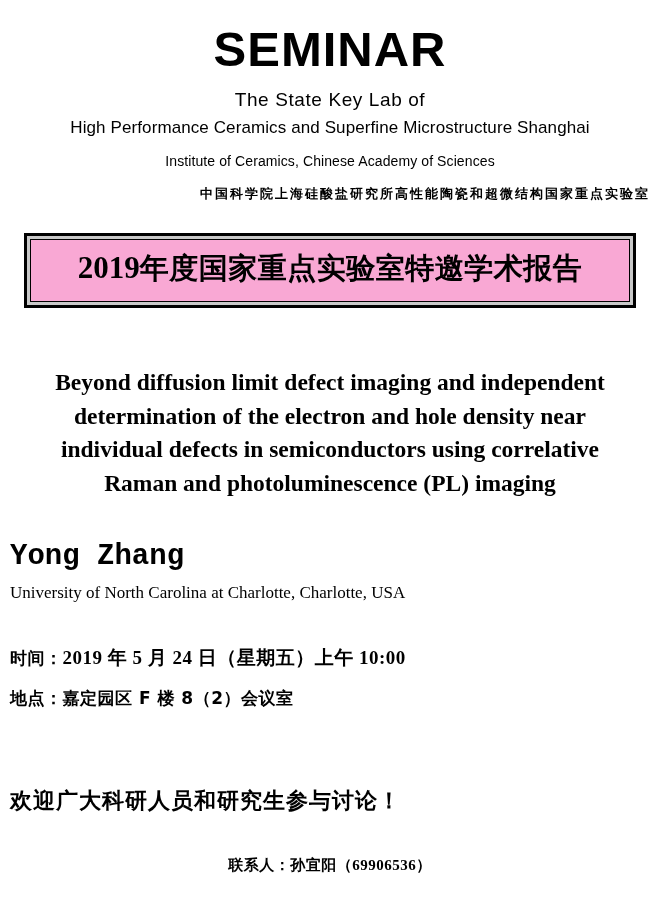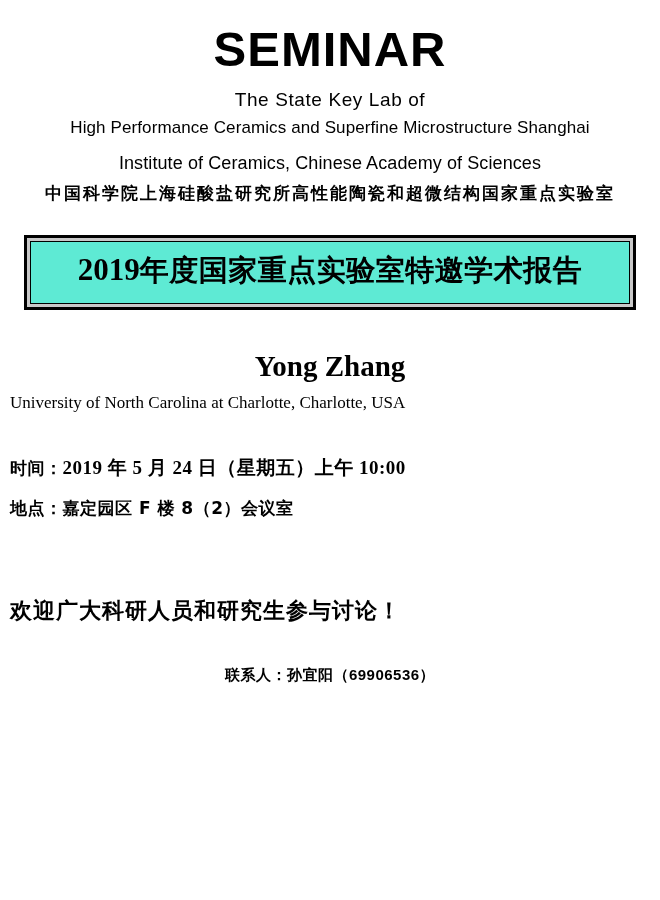--- a/index.html
+++ b/index.html
@@ -42,42 +42,42 @@
     font-size: 19px;
     letter-spacing: 0.6px;
     margin-bottom: 7px;
   }
   .lab-line-2 {
     font-size: 17px;
     letter-spacing: 0.1px;
     margin-bottom: 15px;
   }
   .lab-line-3 {
-    font-size: 18px;
+    font-size: 14px;
     letter-spacing: 0.1px;
   }
   .lab-line-cn {
-    margin-top: 8px;
-    text-align: center;
+    margin-top: 16px;
+    text-align: right;
     font-family: "DejaVu Sans", sans-serif;
     font-weight: bold;
-    font-size: 17px;
+    font-size: 13px;
     letter-spacing: 2.0px;
   }
 
   
   .banner-wrap {
     margin: 30px 14px 0 14px;
     border: 3px solid #000;
     background: #c8c8c8;
     padding: 3px;
   }
   .banner-inner {
     border: 1px solid #000;
-    background: #5eead4;
+    background: #f9a8d4;
     text-align: center;
     padding: 9px 0 12px 0;
   }
   .banner-text {
     font-family: "DejaVu Sans", sans-serif;
     font-weight: bold;
     font-size: 29px;
     letter-spacing: 0.5px;
     white-space: nowrap;
   }
@@ -94,22 +94,22 @@
     font-family: "Liberation Serif", serif;
     font-weight: bold;
     font-size: 23.5px;
     line-height: 1.42;
     padding: 0 8px;
   }
 
   
   .speaker-name {
     margin-top: 40px;
-    text-align: center;
-    font-family: Liberation Serif, serif;
+    text-align: left;
+    font-family: Liberation Mono, monospace;
     font-weight: bold;
     font-size: 29px;
   }
   .speaker-affil {
     margin-top: 10px;
     text-align: left;
     font-family: "Liberation Serif", serif;
     font-size: 17px;
   }
 
@@ -136,21 +136,21 @@
     font-family: Liberation Mono, monospace;
     font-weight: bold;
     font-size: 22px;
     letter-spacing: 1px;
   }
 
   
   .contact {
     margin-top: 40px;
     text-align: center;
-    font-family: Liberation Sans, sans-serif;
+    font-family: Liberation Serif, serif;
     font-weight: bold;
     font-size: 15px;
     letter-spacing: 0.5px;
   }
 </style>
 </head>
 <body>
 
 <div class="page">
 
@@ -162,20 +162,26 @@
     <div class="lab-line-3">Institute of Ceramics, Chinese Academy of Sciences</div>
   </div>
   <div class="lab-line-cn">中国科学院上海硅酸盐研究所高性能陶瓷和超微结构国家重点实验室</div>
 
   <div class="banner-wrap">
     <div class="banner-inner">
       <span class="banner-year">2019</span><span class="banner-text">年度国家重点实验室特邀学术报告</span>
     </div>
   </div>
 
+  <div class="talk-title">
+    <div>Beyond diffusion limit defect imaging and independent</div>
+    <div>determination of the electron and hole density near</div>
+    <div>individual defects in semiconductors using correlative</div>
+    <div>Raman and photoluminescence (PL) imaging</div>
+  </div>
 
   <div class="speaker-name">Yong Zhang</div>
   <div class="speaker-affil">University of North Carolina at Charlotte, Charlotte, USA</div>
 
   <div class="logistics">
     <div class="logi-line"><span>时间：</span><span class="num">2019 年 5 月 24 日（星期五）上午 10:00</span></div>
     <div class="logi-line"><span>地点：</span><span>嘉定园区 F 楼 8（2）会议室</span></div>
   </div>
 
   <div class="welcome">欢迎广大科研人员和研究生参与讨论！</div>

